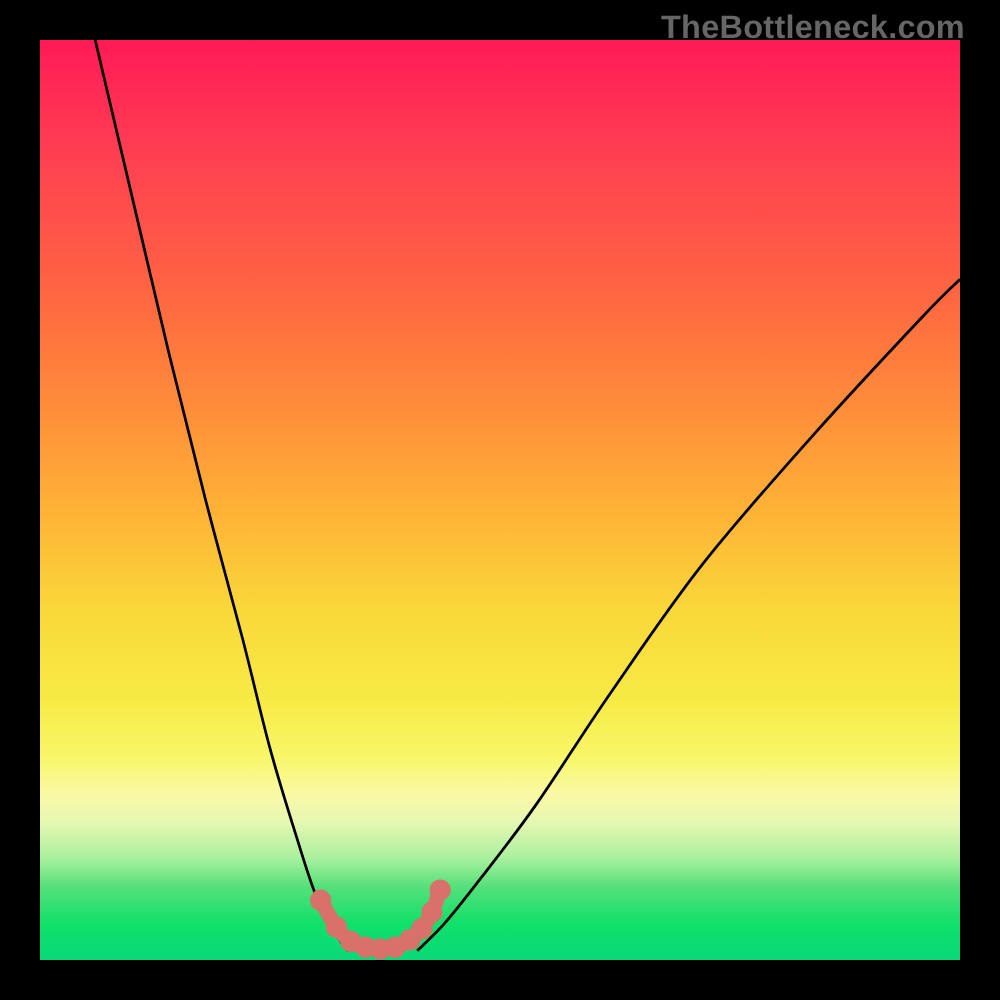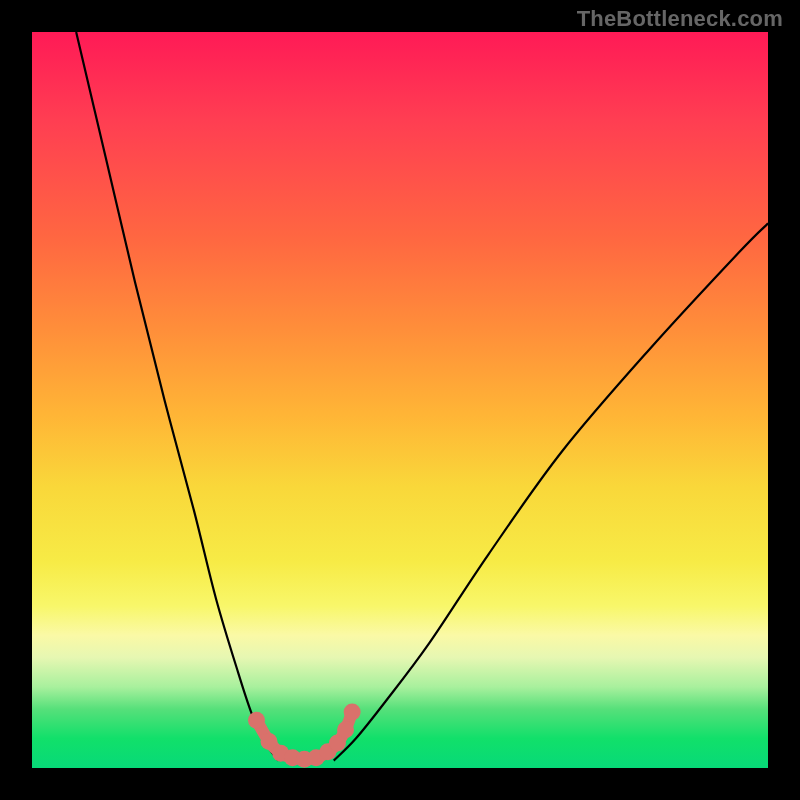--- a/index.html
+++ b/index.html
@@ -39,23 +39,23 @@
       #e6f7b2 85%,
       #a8f09d 89%,
       #56e07a 92%,
       #11e06a 96%,
       #07d978 100%
     );
   }
   .attribution {
     position: absolute;
     top: 6px;
-    right: 17px;
+    right: 28px;
     color: #666666;
-    font-size: 22px;
+    font-size: 26px;
     font-weight: 600;
     letter-spacing: 0.2px;
   }
   svg.curves {
     position: absolute;
     top: 0;
     left: 0;
     width: 736px;
     height: 736px;
   }

